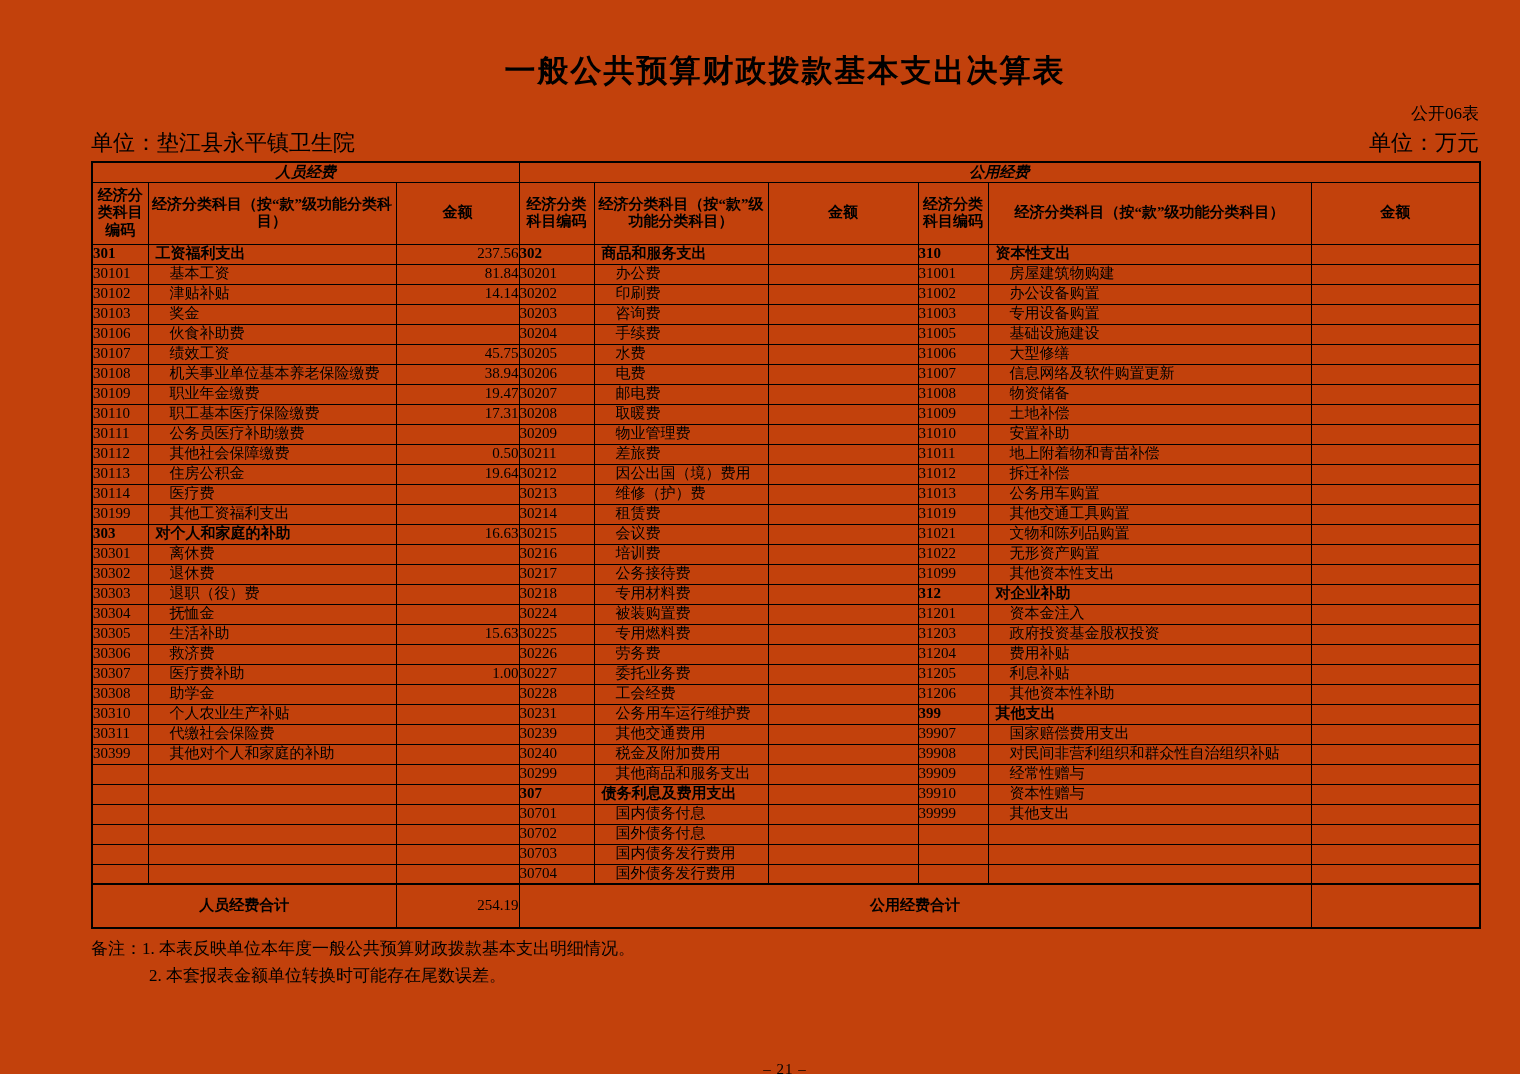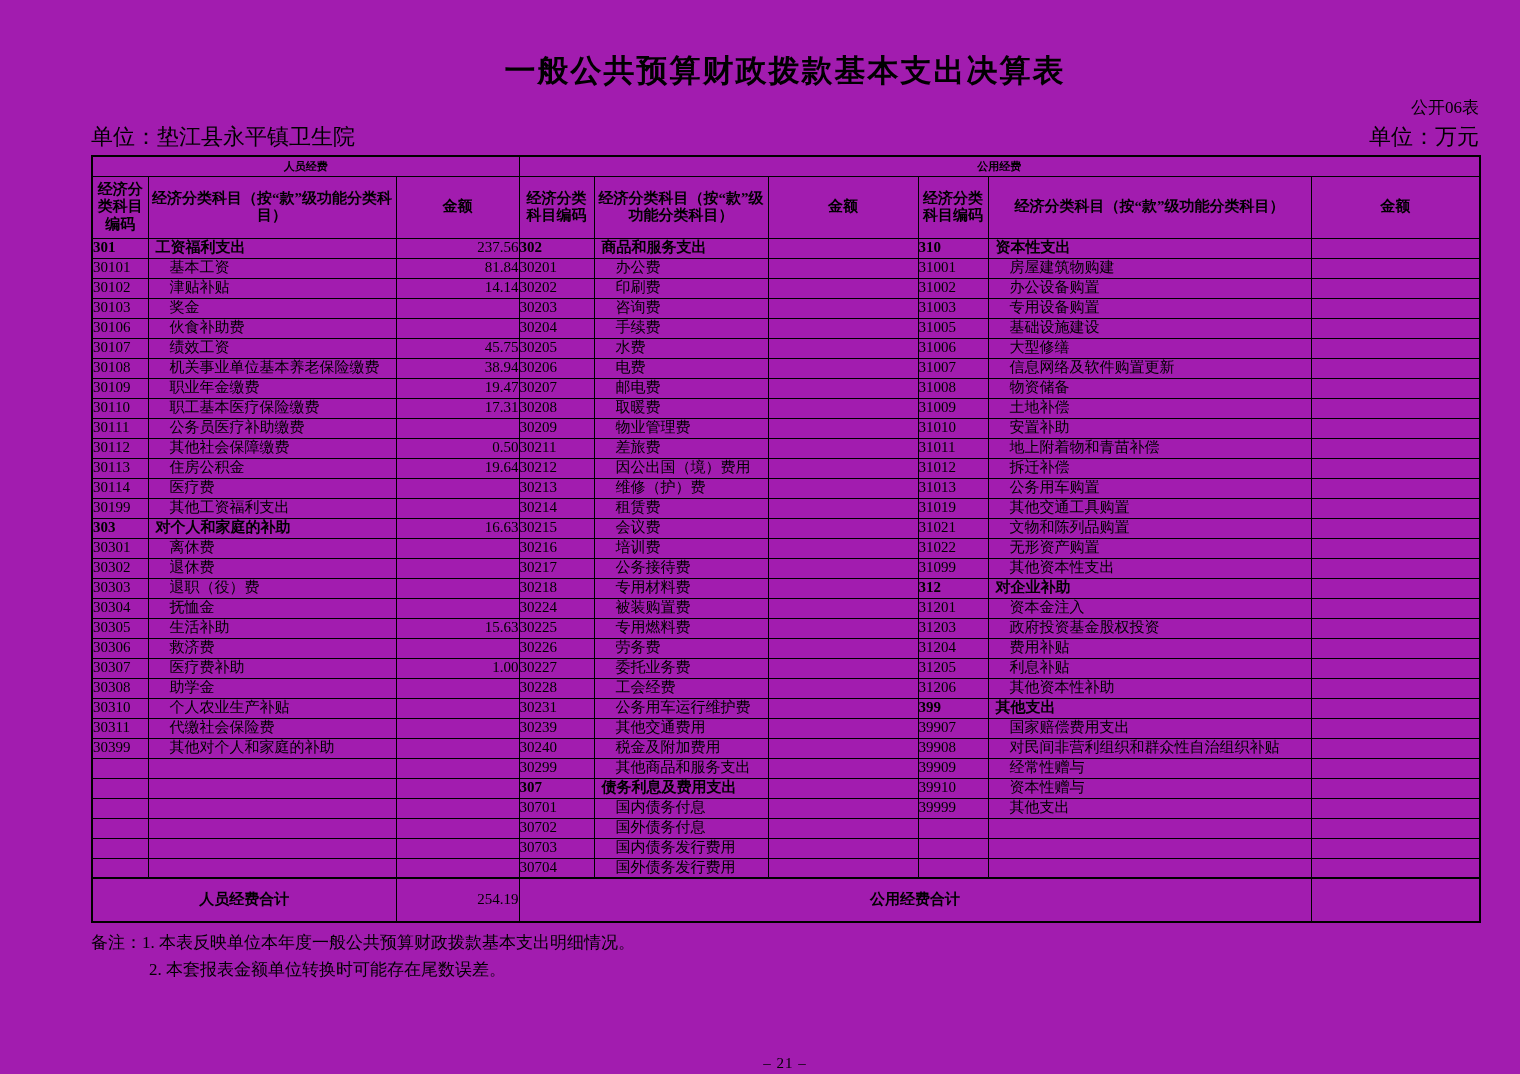--- a/index.html
+++ b/index.html
@@ -6,38 +6,38 @@
     margin: 0;
     padding: 0;
     background: #ffffff;
     color: #000000;
     font-family: "Liberation Serif", "DejaVu Serif", serif;
   }
   .page {
     position: relative;
     width: 1520px;
     height: 1074px;
-    background: #a21caf;
+    background: #c2410c;
     overflow: hidden;
   }
   .sheet {
     position: absolute;
     left: 91px;
     top: 0;
     width: 1388px;
   }
   .title {
     margin-top: 50px;
     text-align: center;
     font-size: 31px;
     font-weight: bold;
     letter-spacing: 2px;
   }
   .form-label {
-    margin-top: 4px;
+    margin-top: 10px;
     text-align: right;
     font-size: 17px;
   }
   .unit-row {
     display: flex;
     justify-content: space-between;
     font-size: 22px;
     margin-top: 3px;
     margin-bottom: 3px;
   }
@@ -49,24 +49,25 @@
   }
   table.main th, table.main td {
     border: 1px solid #000;
     padding: 0;
     overflow: hidden;
     font-size: 15px;
     line-height: 1.15;
   }
   tr.section-row { height: 20px; }
   tr.section-row th {
-    font-size: 11px;
+    font-size: 15px;
     font-weight: bold;
     text-align: center;
     vertical-align: middle;
+    font-style: italic;
   }
   tr.head-row { height: 62px; font-family: Liberation Serif, serif; }
   tr.head-row th {
     font-weight: bold;
     text-align: center;
     vertical-align: middle;
     font-size: 15px;
     padding: 0 2px;
   }
   tr.data-row { height: 20px; }

